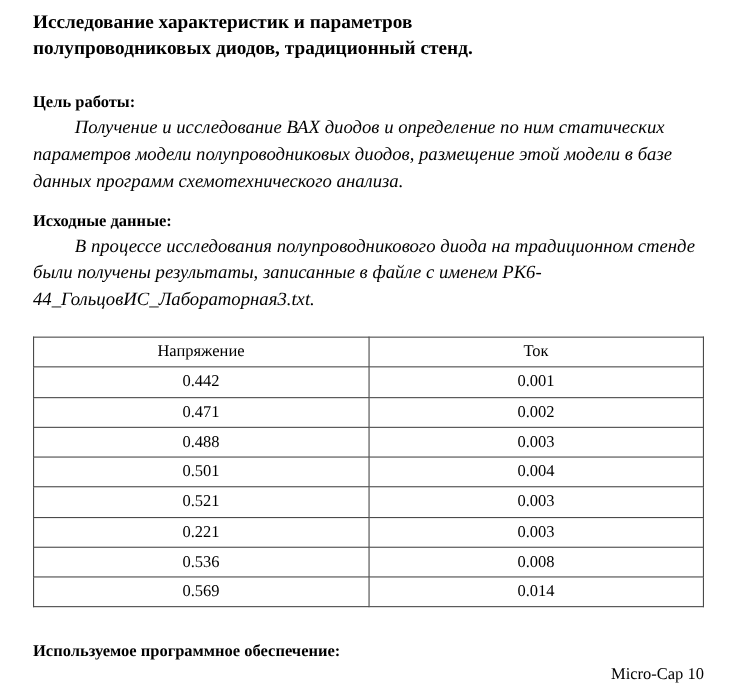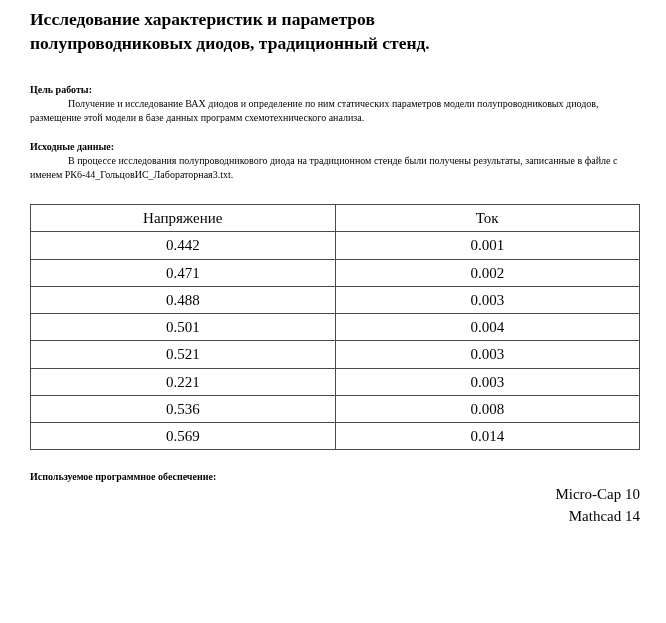--- a/index.html
+++ b/index.html
@@ -21,34 +21,35 @@
     padding: 8px 26px 0 30px;
   }
   .doc-title {
     font-size: 17.5px;
     font-weight: bold;
     text-align: left;
     line-height: 1.35;
     margin: 0 0 6px 0;
   }
   .section-heading {
-    font-size: 10px;
+    font-size: 15px;
     font-weight: bold;
     margin: 0;
     line-height: 1.4;
   }
   .heading-goal      { margin-top: 28px; }
   .heading-input     { margin-top: 14px; }
-  .heading-software  { margin-top: 20px; }
+  .heading-software  { margin-top: 30px; }
   .body-paragraph {
-    font-size: 10px;
+    font-size: 17px;
     line-height: 1.42;
     margin: 0;
     text-indent: 38px;
     text-align: left;
+    font-style: italic;
   }
   .measure-table {
     width: 100%;
     border-collapse: collapse;
     margin-top: 22px;
     table-layout: fixed;
   }
   .measure-table th,
   .measure-table td {
     border: 1px solid #4a4a4a;

